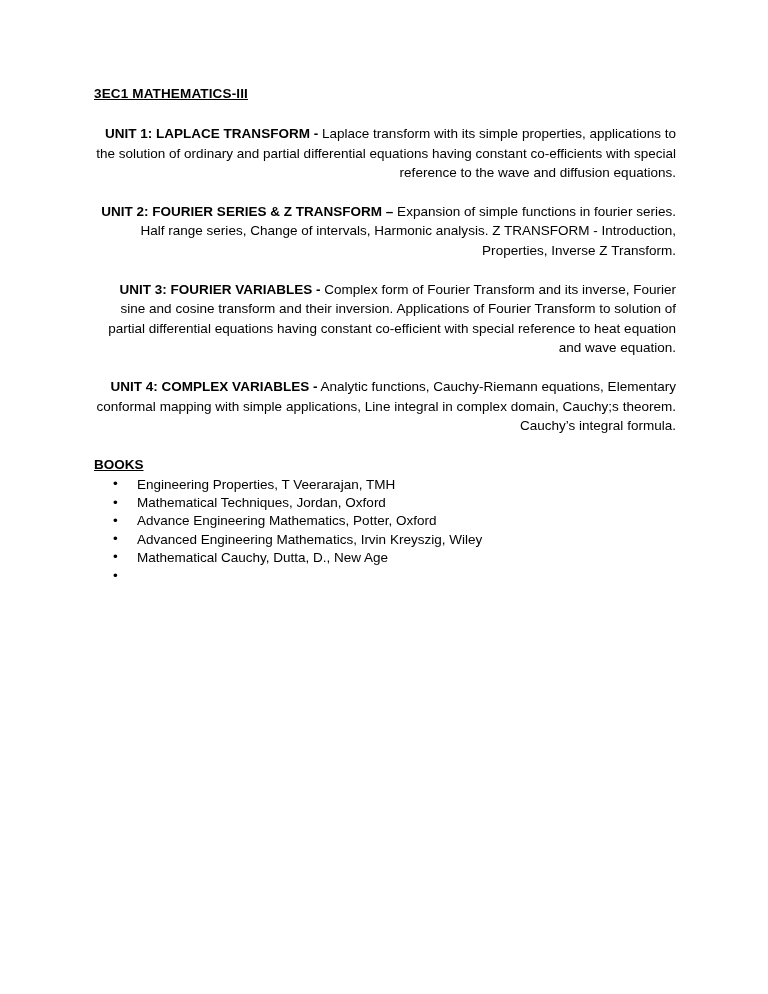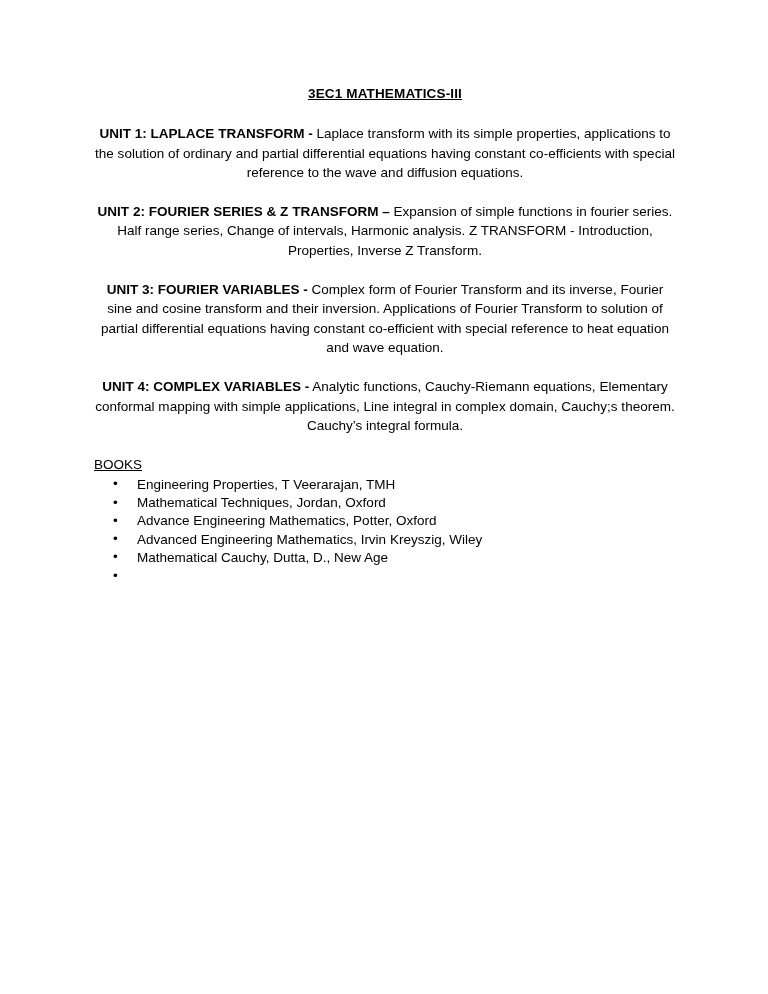--- a/index.html
+++ b/index.html
@@ -21,41 +21,40 @@
     background: #ffffff;
     overflow: hidden;
   }
   .content {
     position: absolute;
     left: 94px;
     top: 86px;
     width: 582px;
   }
   .doc-title {
-    text-align: center;
     font-size: 13.5px;
     font-weight: bold;
     text-decoration: underline;
     letter-spacing: 0.15px;
     margin: 0 0 22px 0;
     line-height: 16px;
   }
   .unit-para {
     font-size: 13.5px;
     line-height: 19.6px;
     margin: 0 0 19px 0;
-    text-align: center;
+    text-align: right;
     letter-spacing: 0.01px;
   }
   .unit-head {
     font-weight: bold;
   }
   .books-heading {
     font-size: 13.5px;
-    font-weight: normal;
+    font-weight: bold;
     text-decoration: underline;
     margin: 0 0 2px 0;
     line-height: 18px;
     display: inline-block;
   }
   .books-list {
     list-style: none;
     margin: 0;
     padding: 0;
   }

